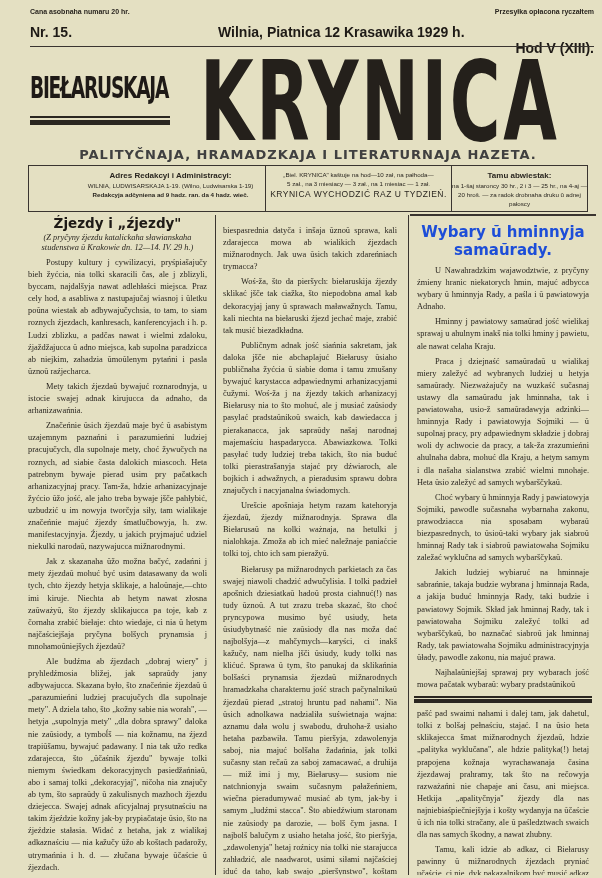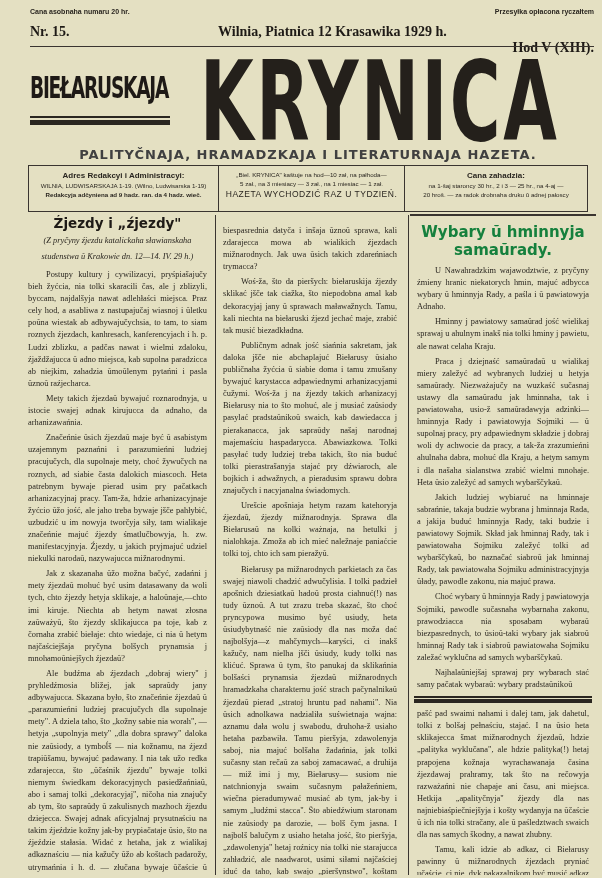--- a/index.html
+++ b/index.html
@@ -10,63 +10,63 @@
     font-family: "Liberation Sans", sans-serif;
     position: relative;
   }
   .page { position: absolute; left: 0; top: 0; width: 602px; height: 878px; background: #e4e0c2; }
 
   
   .top-strip { position: absolute; top: 8px; left: 30px; right: 8px; height: 14px; font-size: 7px; font-weight: bold; }
   .top-strip .left { position: absolute; left: 0; top: 0; }
   .top-strip .right { position: absolute; right: 0; top: 0; }
 
-  .issue-line { position: absolute; top: 24px; left: 30px; right: 8px; height: 22px; font-family: Liberation Serif, serif; font-weight: bold; font-size: 14px; color: #1e1a16; }
+  .issue-line { position: absolute; top: 24px; left: 30px; right: 8px; height: 22px; font-family: Liberation Sans, sans-serif; font-weight: bold; font-size: 14px; color: #1e1a16; }
   .issue-line .num { position: absolute; left: 0; top: 0; }
   .issue-line .date { position: absolute; left: 144px; top: 0; margin-left: 44px; }
   .issue-line .year { position: absolute; right: 0; top: 16px; }
   .rule-top { position: absolute; top: 46px; left: 30px; right: 8px; height: 1px; background: #3a3530; }
 
   
   .mast-small { position: absolute; left: 30px; top: 66px; width: 140px; height: 44px;
     font-family: "DejaVu Sans", sans-serif; font-weight: bold; font-size: 30px; letter-spacing: -2px;
     color: #1e1a16; transform: scaleX(0.62); transform-origin: left top; white-space: nowrap; line-height: 44px; }
   .mast-small-rule1 { position: absolute; left: 30px; top: 116px; width: 140px; height: 2px; background: #2a2620; }
   .mast-small-rule2 { position: absolute; left: 30px; top: 120px; width: 140px; height: 5px; background: #2a2620; }
   .mast-big { position: absolute; left: 200px; top: 58px; width: 400px; height: 88px;
     font-family: "DejaVu Sans", sans-serif; font-weight: bold; font-size: 110px; color: #24201b;
     line-height: 88px; letter-spacing: 4px; transform: scaleX(0.63); transform-origin: left top; white-space: nowrap; }
 
   .subtitle { position: absolute; top: 147px; left: 38px; width: 540px; text-align: center;
     font-family: "DejaVu Sans", sans-serif; font-weight: bold; font-size: 13px; letter-spacing: 1px; color: #404040; }
 
   
-  .info-box { position: absolute; top: 165px; left: 28px; width: 560px; height: 47px; border: 1px solid #3a3530; display: flex; }
+  .info-box { position: absolute; top: 165px; left: 28px; width: 560px; height: 47px; border: 1px solid #3a3530; display: flex; padding-left: 47px; }
   .info-cell { height: 100%; font-size: 6.2px; line-height: 9px; text-align: center; padding-top: 4px; overflow: hidden; }
   .info-cell.c1 { width: 190px; border-right: 1px solid #3a3530; }
   .info-cell.c2 { width: 186px; border-right: 1px solid #3a3530; }
   .info-cell.c3 { flex: 1; }
   .info-cell .head { font-size: 8px; font-weight: bold; line-height: 11px; }
   .info-cell .strong { font-weight: bold; }
   .info-cell .big { font-size: 8.5px; line-height: 12px; letter-spacing: 0.5px; }
 
   
   .col { position: absolute; font-family: "Liberation Serif", serif; font-size: 8.4px; line-height: 12.1px; color: #2a2620; text-align: justify; overflow: hidden; }
   .col p { text-indent: 18px; margin: 3px; }
   .col p.noindent { text-indent: 0; }
   .col1 { left: 25px; top: 215px; width: 185px; height: 660px; }
   .col2 { left: 220px; top: 222px; width: 180px; height: 653px; }
   .col3 { left: 414px; top: 215px; width: 178px; height: 660px; }
   .vrule { position: absolute; width: 1px; background: #3a3530; }
   .vr1 { left: 215px; top: 215px; height: 660px; }
   .vr2 { left: 408px; top: 215px; height: 660px; }
 
   .art-title { font-family: "DejaVu Sans", sans-serif; font-weight: bold; font-size: 13.5px; text-align: center; line-height: 16px; color: #1e1a16; margin-bottom: 2px; }
-  .art-sub { font-family: "Liberation Serif", serif; font-style: italic; font-size: 8.4px; line-height: 16px; text-align: center; margin-bottom: 4px; }
-  .art2-title { font-family: "DejaVu Sans", sans-serif; font-weight: bold; font-size: 15px; text-align: center; line-height: 18px; color: #15803d; margin: 8px 0 6px; }
+  .art-sub { font-family: "Liberation Serif", serif; font-style: italic; font-size: 8.4px; line-height: 10px; text-align: center; margin-bottom: 4px; }
+  .art2-title { font-family: "DejaVu Sans", sans-serif; font-weight: bold; font-size: 15px; text-align: center; line-height: 18px; color: #1d4ed8; margin: 8px 0 6px; }
 
   .cont-rule-a { height: 2px; background: #2a2620; margin: 5px 0 1px; }
   .cont-rule-b { height: 4px; background: #2a2620; margin: 0 0 5px; }
   .col3-top-rule { position: absolute; left: 410px; top: 214px; width: 186px; height: 2px; background: #3a3530; }
 </style>
 </head>
 <body>
 
 <div class="page">
 
@@ -91,24 +91,24 @@
 
   <div class="info-box">
     <div class="info-cell c1">
       <div class="head">Adres Redakcyi i Administracyi:</div>
       <div>WILNIA, LUDWISARSKAJA 1-19. (Wilno, Ludwisarska 1-19)</div>
       <div class="strong">Redakcyja adčynienа ad 9 hadz. ran. da 4 hadz. wieč.</div>
     </div>
     <div class="info-cell c2">
       <div>„Biel. KRYNICA" kaštuje na hod—10 zał, na pałhoda—</div>
       <div>5 zał., na 3 miesiacy — 3 zał., na 1 miesiac — 1 zał.</div>
-      <div class="big">HAZETA WYCHODZIĆ RAZ U TYDZIEŃ.</div>
+      <div class="big">KRYNICA WYCHODZIĆ RAZ U TYDZIEŃ.</div>
     </div>
     <div class="info-cell c3">
-      <div class="head">Cana zahadzia:</div>
+      <div class="head">Tamu abwiestak:</div>
       <div>na 1-šaj staroncy 30 hr., 2 i 3 — 25 hr., na 4-aj —</div>
       <div>20 hroš. — za radok drobnaha druku ŭ adnej pałоscy</div>
     </div>
   </div>
 
   <div class="vrule vr1"></div>
   <div class="vrule vr2"></div>
   <div class="col3-top-rule"></div>
 
   <div class="col col1">
@@ -128,23 +128,23 @@
     <p>Publičnym adnak jość siańnia sakretam, jak daloka jšče nie abchaplajuć Biełarusy ŭsiaho publičnaha žyćcia ŭ siabie doma i tamu zmušany bywajuć karystacca adpawiednymi arhanizacyjami čužymi. Woś-ža j na źjezdy takich arhanizacyj Biełarusy nia to što mohuć, ale j musiać zaŭsiody pasylać pradstaŭnikoŭ swaich, kab dawiedacca j pierakanacca, jak sapraŭdy našaj narodnaj majemaściu haspadarycca. Abawiazkowa. Tolki pasyłać tudy ludziej treba takich, što nia buduć tolki pierastrašanyja stajać pry dźwiarоch, ale bojkich i adwažnych, a pieradusim sprawu dobra znajučych i nacyjanalna świadomych.</p>
     <p>Urešcie apošniaja hetym razam katehoryja źjezdaŭ, źjezdy mižnarodnyja. Sprawa dla Biełarusaŭ na kolki ważnaja, na hetulki j nialohkaja. Zmoža ab ich mieć naležnaje paniaćcie tolki toj, chto ich sam pieražyŭ.</p>
     <p>Biełarusy pa mižnarodnych parkietach za čas swajej niawoli chadzić adwučylisia. I tolki padzieł apošnich dziesiatkaŭ hadoŭ prosta ciahnuć(!) nas tudy ŭznoŭ. A tut zrazu treba skazać, što choć pryncypowa musimo być usiudy, heta ŭsiudybytnaść nie zaŭsiody dla nas moža dać najbolšyja—z mahčymych—karyści, ci inakš kažučy, nam nielha jšči ŭsiudy, kudy tolki nas klićuć. Sprawa ŭ tym, što panukaj da sklikańnia bolšaści prynamsia źjezdaŭ mižnarodnych hramadzkaha charakternu jość strach pačynalnikaŭ źjezdaŭ pierad „stratoj hruntu pad nahami". Nia ŭsich adnolkawa nadzialiła suświetnaja wajna: aznamu dała wolu j swabodu, druhoha-ž usiaho hetaha pazbawiła. Tamu pieršyja, zdawolenyja saboj, nia majuć bolšaha žadańnia, jak tolki sučasny stan rečaŭ za saboj zamacawać, a druhija — miž imi j my, Biełarusy— susiom nie natchnionyja swaim sučasnym pałažeńniem, wiečna pieradumywać musiać ab tym, jak-by i samym „ludźmi stacca". Što abiedźwium staronam nie zaŭsiody pa darozie, — bolš čym jasna. I najbolš balučym z usiaho hetaha jość, što pieršyja, „zdawolenyja" hetaj roźnicy nia tolki nie starajucca zahładzić, ale naadwarot, usimi siłami najčaściej iduć da taho, kab swajo „pieršynstwo", koštam „nienatchnionych", zrabić trywalkim, nieparušanym, zaŭsiodnym. Žyćcio adnak macniejšaje ad ludzkich padrachunkaŭ i hena častka ludziej „zdawolenych" z časam dasłoŭna tracić hrunt pad nahami. Šukaje dziela taho apory i tamu starajecca prywabić da siabie hetu častku ludziej „nienatchnionych"; nie na toje adnak, kab im pamahčy, a na toje, kab z ich zrabić sabie tolki aporu, kab na ich stać i jašče macniej hniaści ŭdoł; nie na toje, kab miž imi j saboj wyraŭnać propašć, a na toje, kab imi zakidać razmykajučujusia pro-</p>
   </div>
 
   <div class="col col3">
     <div class="art2-title">Wybary ŭ hminnyja samaŭrady.</div>
     <p>U Nawahradzkim wajawodztwie, z pryčyny źmieny hranic niekatorych hmin, majuć adbycca wybary ŭ hminnyja Rady, a paśla i ŭ pawiatowyja Adnaho.</p>
     <p>Hminny j pawiatowy samaŭrad jość wielikaj sprawaj u ahulnym inakš nia tolki hminy j pawietu, ale nawat celaha Kraju.</p>
     <p>Praca j dziejnaść samaŭradaŭ u wialikaj miery zaležyć ad wybranych ludziej u hetyja samaŭrady. Niezważajučy na wuzkaść sučasnaj ustawy dla samaŭradu jak hminnaha, tak i pawiatowaha, usio-ž samaŭradawyja adzinki—hminnyja Rady i pawiatowyja Sojmiki — ŭ supolnaj pracy, pry adpawiednym składzie j dobraj woli dy achwocie da pracy, a tak-ža zrazumieńni ahulnaha dabra, mohuć dla Kraju, a hetym samym i dla našaha sialanstwa zrabić wielmi mnohaje. Heta ŭsio zaležyć ad samych wybarščykaŭ.</p>
+    <p>Choć wybary ŭ hminnyja Rady j pawiatowyja Sojmiki, pawodle sučasnaha wybarnaha zakonu, prawodziacca nia sposabam wybaraŭ biezpasrednych, to ŭsioŭ-taki wybary jak siabroŭ hminnaj Rady tak i siabroŭ pawiatowaha Sojmiku zaležać wyklučna ad samych wybarščykaŭ.</p>
     <p>Jakich ludziej wybiaruć na hminnaje sabrańnie, takaja budzie wybrana j hminnaja Rada, a jakija buduć hminnyja Rady, taki budzie i pawiatowy Sojmik. Skład jak hminnaj Rady, tak i pawiatowaha Sojmiku zaležyć tolki ad wybarščykaŭ, bo naznačać siabroŭ jak hminnaj Rady, tak pawiatowaha Sojmiku administracyjnyja ŭłady, pawodle zakonu, nia majuć prawa.</p>
-    <p>Choć wybary ŭ hminnyja Rady j pawiatowyja Sojmiki, pawodle sučasnaha wybarnaha zakonu, prawodziacca nia sposabam wybaraŭ biezpasrednych, to ŭsioŭ-taki wybary jak siabroŭ hminnaj Rady tak i siabroŭ pawiatowaha Sojmiku zaležać wyklučna ad samych wybarščykaŭ.</p>
-    <p>Najhalaŭniejšaj sprawaj pry wybarach stać samy pačatak wybaraŭ: wybary pradstaŭnikoŭ</p>
+    <p>Najhalaŭniejšaj sprawaj pry wybarach jość mowa pačatak wybaraŭ: wybary pradstaŭnikoŭ</p>
     <div class="cont-rule-a"></div>
     <div class="cont-rule-b"></div>
     <p class="noindent">pašć pad swaimi nahami i dalej tam, jak dahetul, tolki z bolšaj pełnaściu, stajać. I na ŭsio heta sklikajecca šmat mižnarodnych źjezdaŭ, hdzie „palityka wyklučana", ale hdzie palityka(!) hetaj prapojena kožnaja wyrachawanaja časina źjezdawaj prahramy, tak što na rečowyja razważańni nie chapaje ani času, ani miejsca. Hetkija „apalityčnyja" źjezdy dla nas najniebiaśpiečniejšyja i košty wydanyja na ŭčaście ŭ ich nia tolki stračany, ale ŭ paśledztwach swaich dla nas samych škodny, a nawat zhubny.</p>
     <p>Tamu, kali idzie ab adkaz, ci Biełarusy pawinny ŭ mižnarodnych źjezdach pryniać učaście, ci nie, dyk pakazalnikom być musić adkaz na pytańni: chto sklikaje źjezd i jakaja jahonaja prahrama? Woś ža:</p>
 
   </div>
 
 </div>
 
 </body></html>

